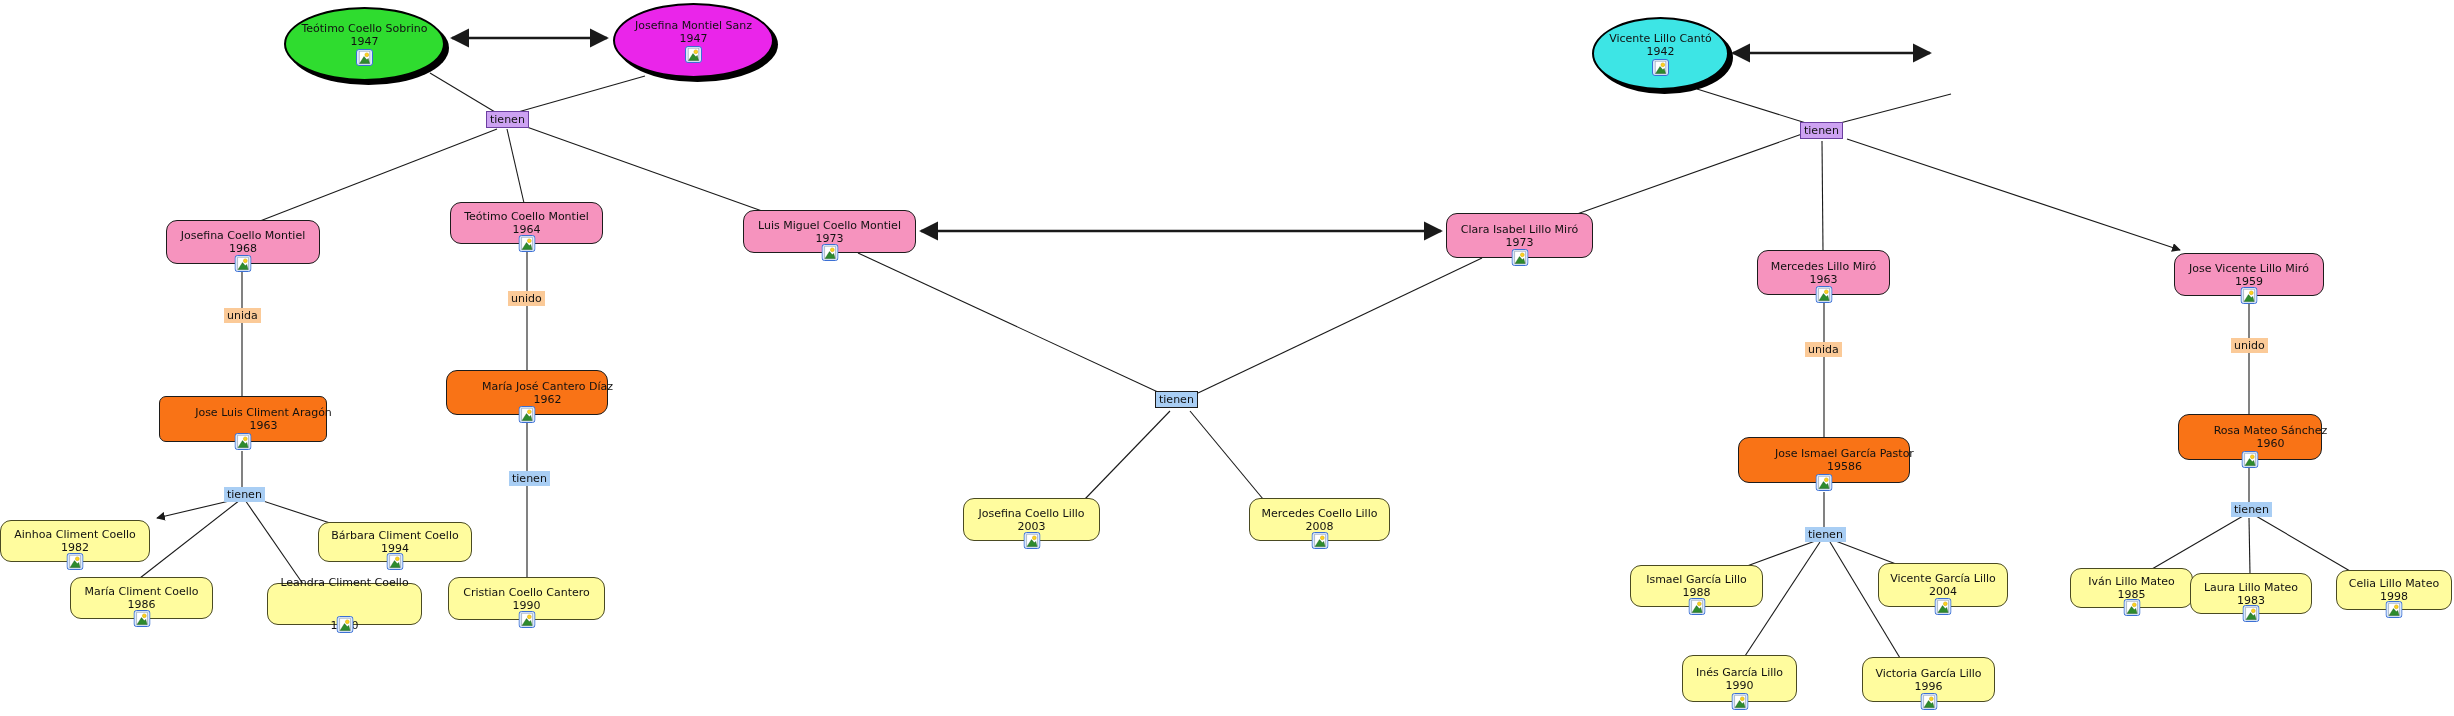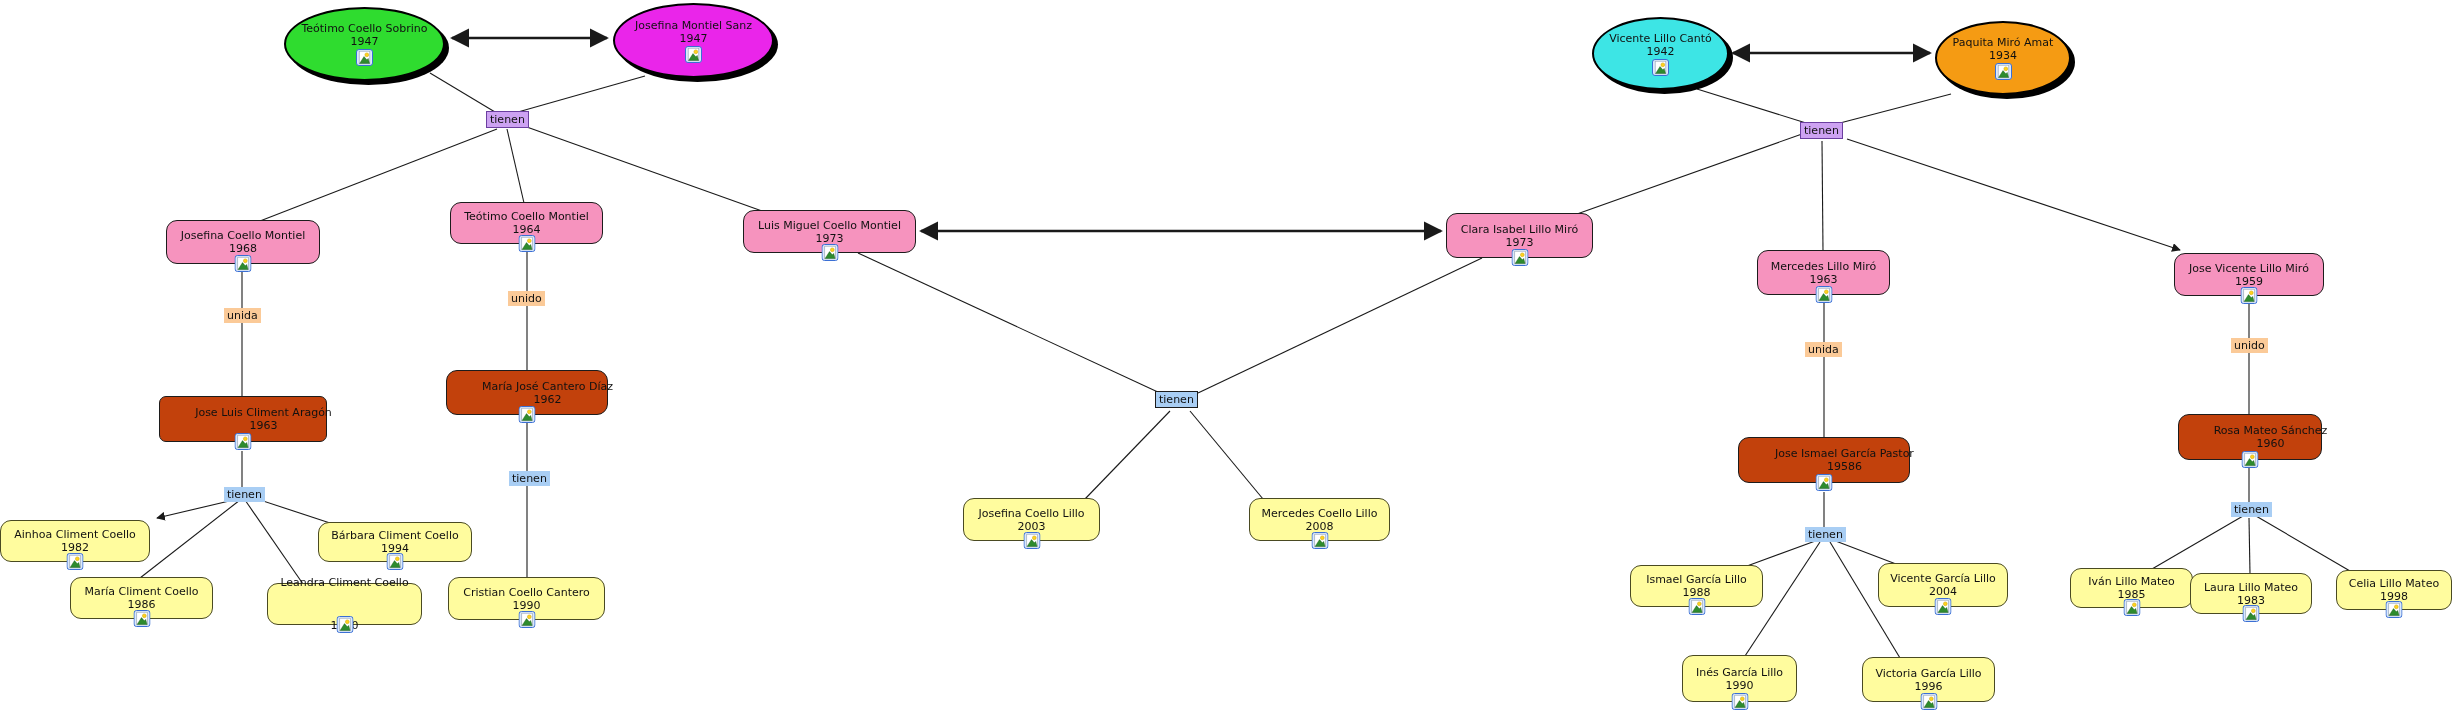--- a/index.html
+++ b/index.html
@@ -8,21 +8,21 @@
     font-family:"DejaVu Sans","Liberation Sans",sans-serif;color:#111;
   }
   #edges{position:absolute;left:0;top:0;z-index:1;}
   .node{
     position:absolute;box-sizing:border-box;z-index:2;
     border:1.5px solid #1c1c1c;border-radius:11px;
     display:flex;flex-direction:column;align-items:center;justify-content:center;
     font-size:11px;line-height:13px;text-align:center;white-space:nowrap;
   }
   .pink{background:#F693BE;}
-  .green{background:#c2410c;padding-left:41px;}
+  .green{background:#f97316;padding-left:41px;}
   .yellow{background:#FFFC9E;border-color:#4a4a22;}
   .ell{border-radius:50%;border:2px solid #000;box-shadow:4px 4px 0 #000;}
   .ell-green{background:#2FDC2F;}
   .ell-magenta{background:#EA25EA;}
   .ell-cyan{background:#3DE5E5;}
   .ell-orange{background:#F59B13;}
   .icon{position:absolute;left:50%;bottom:-9px;transform:translateX(-50%);width:17px;height:17px;z-index:3;}
   .ell .icon{position:static;transform:none;margin-top:1px;}
   .rel{
     position:absolute;z-index:4;font-size:11px;line-height:15px;padding:0 3px;
@@ -114,27 +114,20 @@
         <use href="#photoicon"></use>
       </svg>
   </div>
   <div class="node ell ell-cyan" style="left:1592px;top:17px;width:137px;height:73px;">
     <div>Vicente Lillo Cantó</div>
     <div>1942</div>
     <svg class="icon" viewBox="0 0 17 17">
         <use href="#photoicon"></use>
       </svg>
   </div>
-  <div class="node ell ell-orange" style="left:1935px;top:21px;width:136px;height:74px;">
-    <div>Paquita Miró Amat</div>
-    <div>1934</div>
-    <svg class="icon" viewBox="0 0 17 17">
-        <use href="#photoicon"></use>
-      </svg>
-  </div>
 
   <div class="node pink" style="left:166px;top:220px;width:154px;height:44px;text-align:right;">
     <div>Josefina Coello Montiel</div>
     <div>1968</div>
     <svg class="icon" viewBox="0 0 17 17">
         <use href="#photoicon"></use>
       </svg>
   </div>
   <div class="node pink" style="left:450px;top:202px;width:153px;height:42px;">
     <div>Teótimo Coello Montiel</div>

